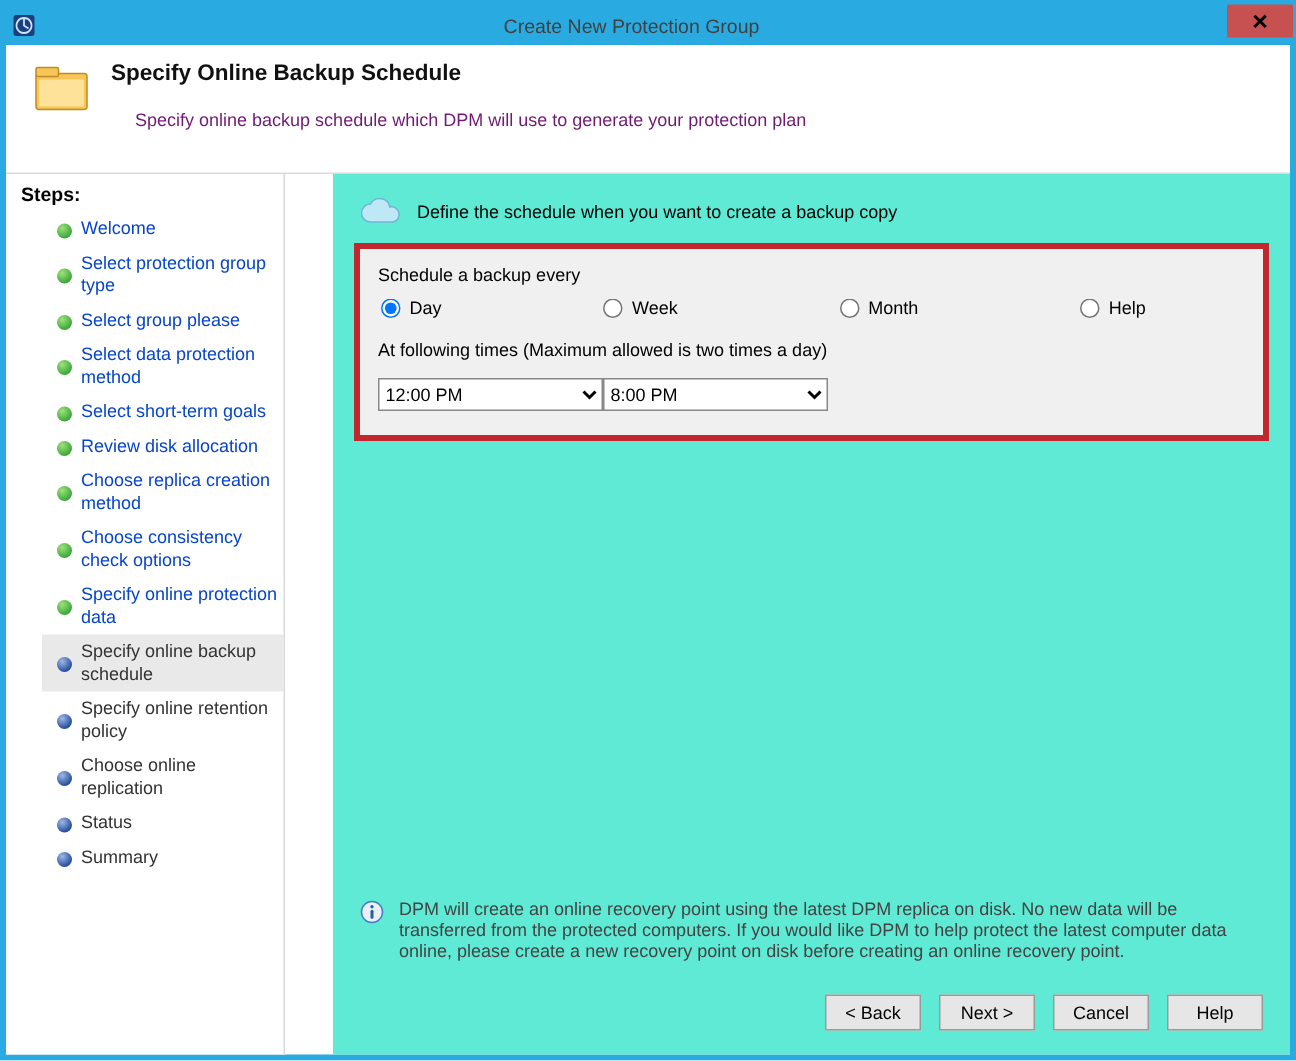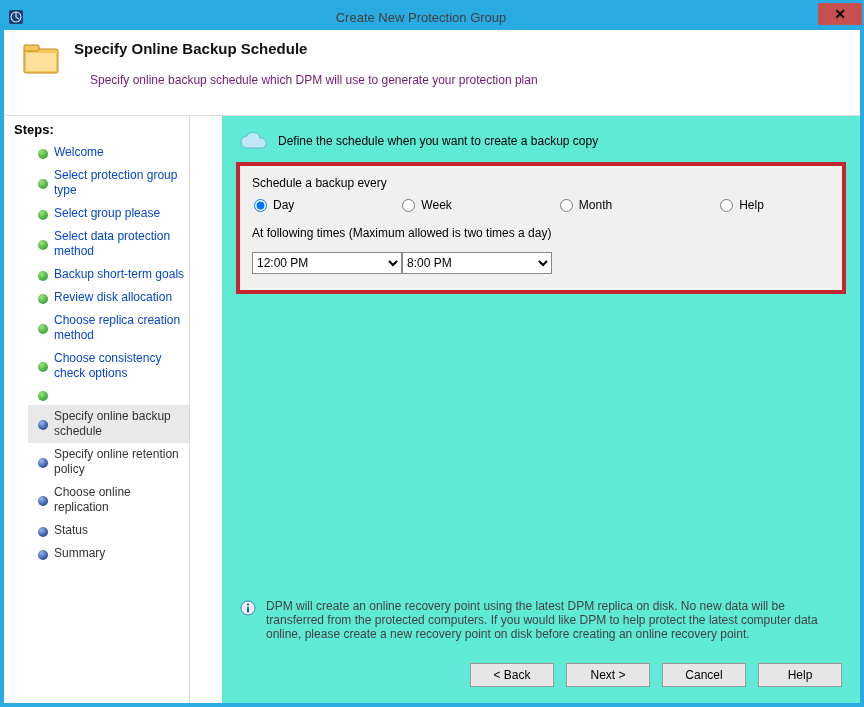--- a/index.html
+++ b/index.html
@@ -188,21 +188,21 @@
   .info-icon {
     width: 16px; height: 16px; flex:0 0 auto; margin-top:1px;
   }
   .buttons-row {
     display: flex;
     justify-content: flex-end;
     gap: 12px;
     padding: 8px 4px 2px 4px;
   }
   .buttons-row button {
-    width: 84px;
+    width: 64px;
     height: 24px;
     background: #e6e6e6;
     border: 1px solid #9a9a9a;
     font-size: 12px;
     cursor: pointer;
   }
 </style>
 </head>
 <body>
 
@@ -251,36 +251,37 @@
           <li>
             <span class="bullet done"></span>
             <span class="label">Select group please</span>
           </li>
           <li>
             <span class="bullet done"></span>
             <span class="label">Select data protection method</span>
           </li>
           <li>
             <span class="bullet done"></span>
-            <span class="label">Backup short-term goals</span>
+            <span class="label">Select short-term goals</span>
           </li>
           <li>
             <span class="bullet done"></span>
             <span class="label">Review disk allocation</span>
           </li>
           <li>
             <span class="bullet done"></span>
             <span class="label">Choose replica creation method</span>
           </li>
           <li>
             <span class="bullet done"></span>
             <span class="label">Choose consistency check options</span>
           </li>
           <li>
             <span class="bullet done"></span>
+            <span class="label">Specify online protection data</span>
           </li>
           <li class="current">
             <span class="bullet pending"></span>
             <span class="label">Specify online backup schedule</span>
           </li>
           <li class="future">
             <span class="bullet pending"></span>
             <span class="label">Specify online retention policy</span>
           </li>
           <li class="future">

